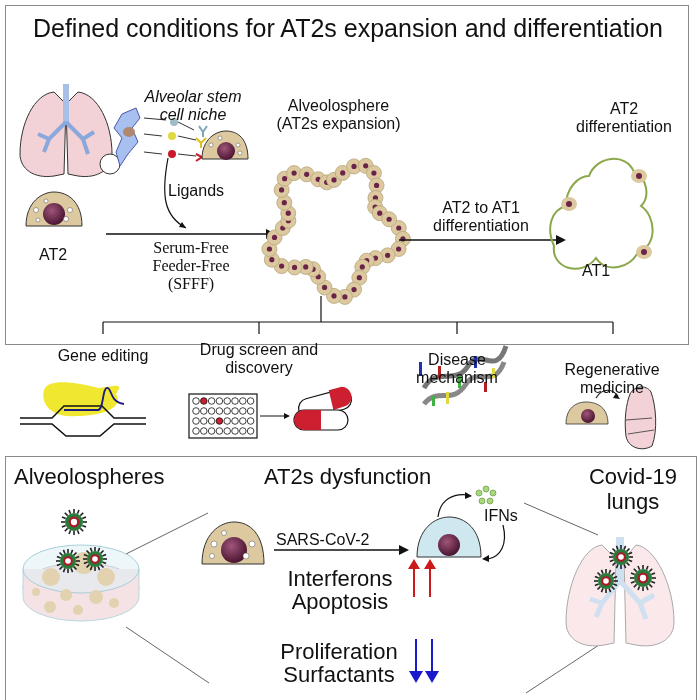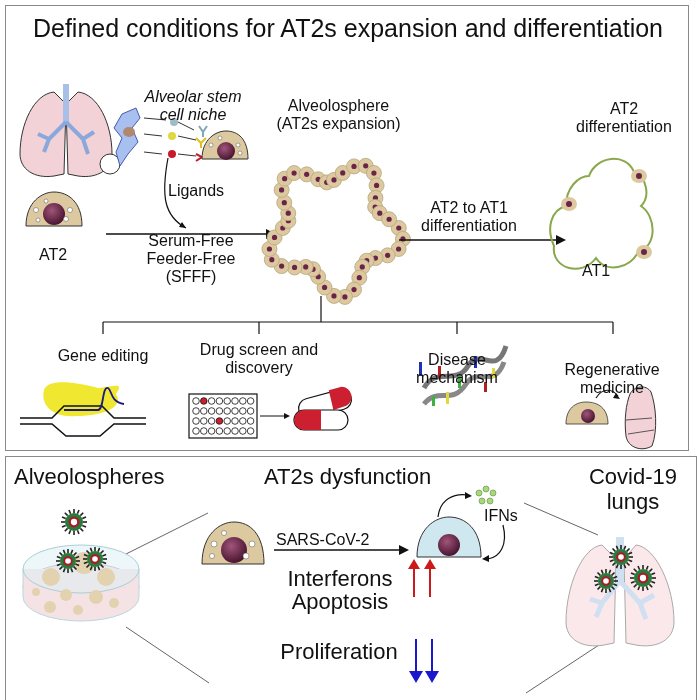--- a/index.html
+++ b/index.html
@@ -1,18 +1,18 @@
 <!DOCTYPE html>
 <html><head>
 <meta charset="utf-8">
 <style>
   html,body{margin:0;padding:0;background:#ffffff;}
   body{width:700px;height:700px;position:relative;overflow:hidden;font-family:"Liberation Sans",sans-serif;color:#111;}
   .panel{position:absolute;border:1.5px solid #8a8a8a;background:#fff;box-sizing:border-box;}
-  #top-panel{left:5px;top:5px;width:684px;height:446px;}
+  #top-panel{left:5px;top:5px;width:684px;height:340px;}
   #bottom-panel{left:5px;top:456px;width:692px;height:293px;}
   .txt{position:absolute;white-space:nowrap;text-align:center;line-height:1.12;}
   .title{font-size:25px;left:0;width:684px;top:8px;}
   .lbl{font-size:16px;}
   .big{font-size:22px;}
   svg{position:absolute;left:0;top:0;overflow:visible;}
 </style>
 </head>
 <body>
 
@@ -260,30 +260,30 @@
       <path d="M620,414 L646,412 M622,428 L648,424" stroke="#333" stroke-width=".8" fill="none"></path>
     </g>
   </svg>
 
   <div class="txt lbl" style="left:122px;top:82px;width:130px;font-style:italic;">
     <span>Alveolar stem</span><br>
     <span>cell niche</span>
   </div>
   <div class="txt lbl" style="left:162px;top:176px;">Ligands</div>
   <div class="txt lbl" style="left:19px;top:240px;width:56px;">AT2</div>
-  <div class="txt lbl" style="left:120px;top:226px;width:130px;">
+  <div class="txt lbl" style="left:120px;top:233px;width:130px;font-family:Liberation Serif, serif;">
     <span>Serum-Free</span><br>
     <span>Feeder-Free</span><br>
     <span>(SFFF)</span>
   </div>
   <div class="txt lbl" style="left:260px;top:91px;width:145px;">
     <span>Alveolosphere</span><br>
     <span>(AT2s expansion)</span>
   </div>
-  <div class="txt lbl" style="left:388px;top:193px;width:150px;">
+  <div class="txt lbl" style="left:400px;top:193px;width:150px;">
     <span>AT2 to AT1</span><br>
     <span>differentiation</span>
   </div>
   <div class="txt lbl" style="left:555px;top:94px;width:126px;">
     <span>AT2</span><br>
     <span>differentiation</span>
   </div>
   <div class="txt lbl" style="left:576px;top:256px;">AT1</div>
 
   <div class="txt lbl" style="left:22px;top:341px;width:150px;">Gene editing</div>
@@ -512,18 +512,19 @@
   <div class="txt big" style="left:8px;top:8px;">Alveolospheres</div>
   <div class="txt big" style="left:258px;top:8px;">AT2s dysfunction</div>
   <div class="txt lbl" style="left:270px;top:67px;margin-top:7px;">SARS-CoV-2</div>
   <div class="txt lbl" style="left:478px;top:50px;">IFNs</div>
   <div class="txt big" style="left:264px;top:110px;width:140px;line-height:1.05;">
     <span>Interferons</span><br>
     <span>Apoptosis</span>
   </div>
   <div class="txt big" style="left:260px;top:183px;width:146px;line-height:1.05;">
     <span>Proliferation</span><br>
+    <span>Surfactants</span>
   </div>
   <div class="txt big" style="left:572px;top:8px;width:110px;">
     <span>Covid-19</span><br>
     <span>lungs</span>
   </div>
 </div>
 
 </body></html>

